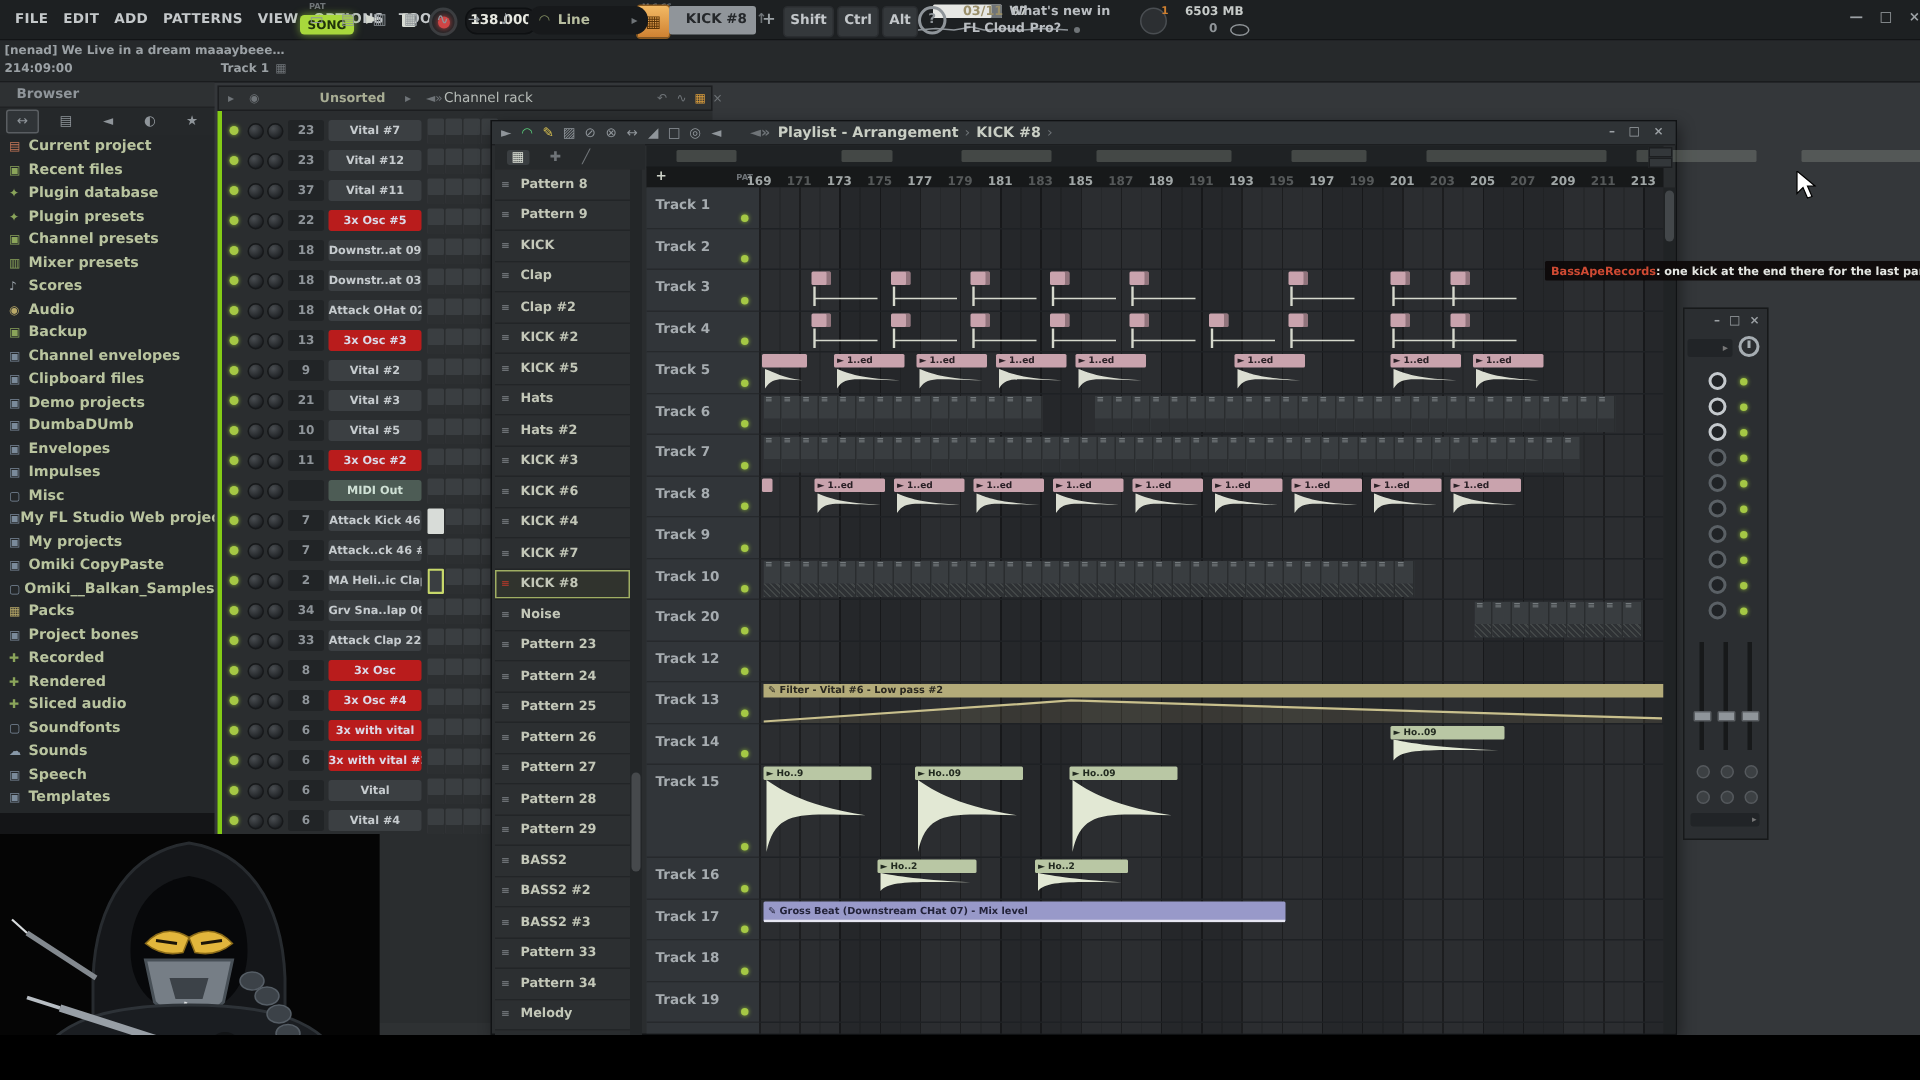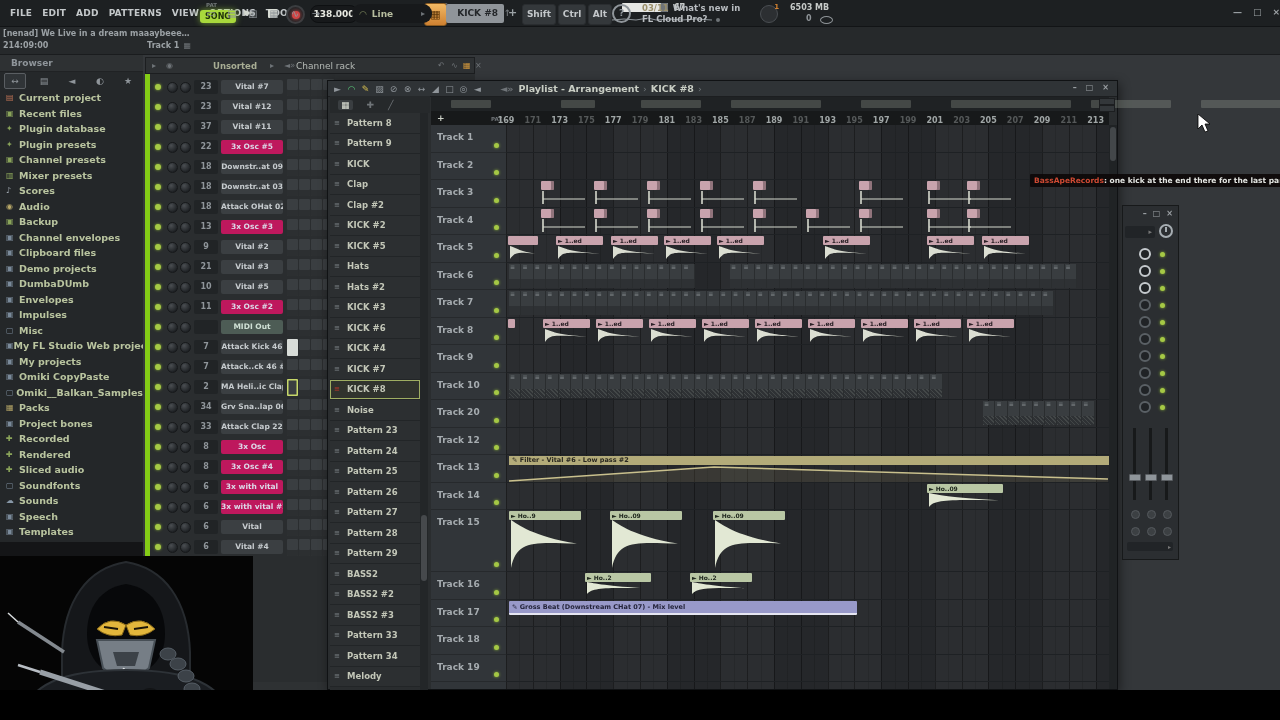--- a/index.html
+++ b/index.html
@@ -58,29 +58,29 @@
   .bitem{display:flex;align-items:center;height:15.5px;padding-left:6px}
   .bico{width:13px;font-size:8px}
   .blabel{color:#b9c49f;font-size:9.5px;font-weight:bold;white-space:nowrap}
   #browser-fill{left:0;top:542px;width:143px;height:148px;background:#141517}
   
   #cr-title{left:145px;top:57px;width:330px;height:17px;background:#2e3133;border:1px solid #1c1e20;box-sizing:border-box}
   #cr-title .g{position:absolute;color:#6f7478;font-size:8px;top:3px}
   #cr-title .sort{position:absolute;left:58px;top:3px;width:62px;color:#a8ad94;font-size:8.5px;font-weight:bold;text-align:center}
   #cr-title .ttl{position:absolute;left:150px;top:3px;color:#b5bab6;font-size:9px;font-weight:normal}
   #cr-strip{left:330px;top:74px;width:145px;height:6px;background:#2b2e30}
-  #cr-body{left:145px;top:74px;width:185px;height:616px;background:#2a2d2f;overflow:hidden;border-left:5px solid #84cc16}
+  #cr-body{left:145px;top:74px;width:185px;height:616px;background:#2a2d2f;overflow:hidden;border-left:3px solid #84cc16}
   #cr-bottom{left:145px;top:682px;width:185px;height:8px;background:#2e3133}
   .chrow{position:absolute;left:0;width:185px;height:19px}
   .led{position:absolute;left:5px;top:6px;width:6px;height:6px;border-radius:50%;background:#a5c845;box-shadow:0 0 3px #90b838}
   .knob{position:absolute;top:4px;width:9px;height:9px;border-radius:50%;background:radial-gradient(circle at 35% 30%,#4a4e52,#1e2124 75%);border:1px solid #17191b}
   .k1{left:17px}.k2{left:30px}
   .chnum{position:absolute;left:44px;top:2px;width:24px;height:14px;background:#212426;border-radius:2px;color:#8f959a;font-size:8px;font-weight:bold;text-align:center;line-height:14px}
   .chname{position:absolute;left:71px;top:2px;width:62px;height:14px;background:#3b3f42;border-radius:2px;color:#c6cbce;font-size:7.5px;font-weight:bold;text-align:center;line-height:14px;white-space:nowrap;overflow:hidden}
-  .chsel{background:#be185d;color:#dcd9e8}
+  .chsel{background:#b91c1c;color:#dcd9e8}
   .chmidi{background:#4d5c55;color:#cfe0d5}
   .steps{position:absolute;left:137px;top:1px;display:flex;gap:1px}
   .cell{position:relative;width:11px;height:17px;background:#3a3e41;border-radius:1px;box-shadow:inset 0 -6px 0 #2c2f31}
   .cell.lit{background:#d8dcd8;box-shadow:none}
   .cell.outl{box-shadow:inset 0 0 0 1.5px #c7d86a}
   
   #picker-tabs{left:330px;top:96px;width:100px;height:17px;background:#26292b;display:flex;align-items:center;gap:14px;padding-left:8px;box-sizing:border-box}
   .ptab{color:#6f7478;font-size:9px}
   .ptab.sel{color:#dce0d6;background:#3a3e41;padding:0 3px;border-radius:2px}
   #picker-list{left:330px;top:113px;width:90px;height:577px;background:#292c2e;overflow:hidden}

